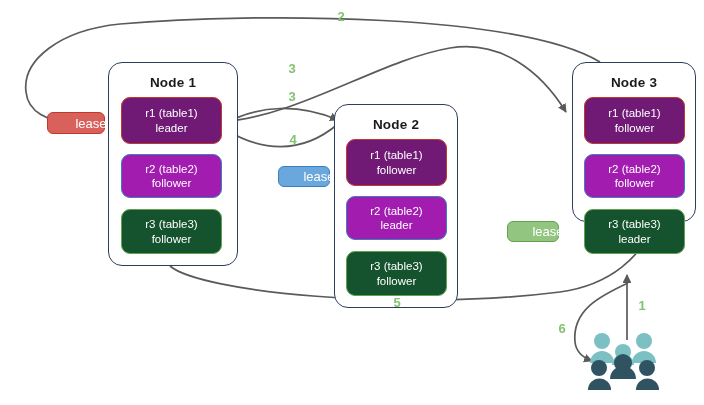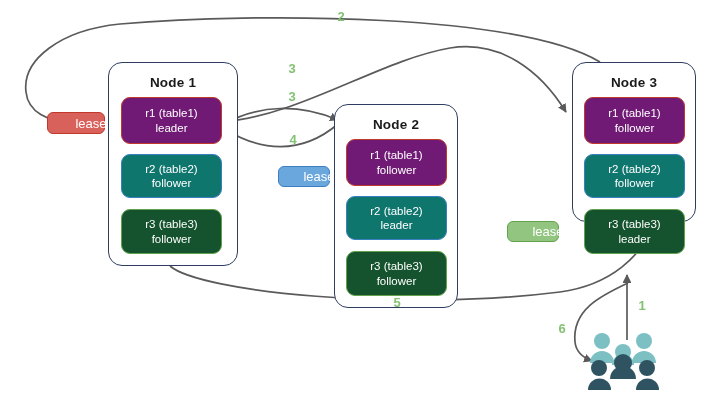--- a/index.html
+++ b/index.html
@@ -47,21 +47,21 @@
     flex-direction: column;
     align-items: center;
     justify-content: center;
     color: #ffffff;
     font-size: 11.5px;
     line-height: 14.5px;
     text-align: center;
   }
   .replica .r-line { display: block; }
   .rep-red   { background: #701a75; border: 1.4px solid #c0392b; }
-  .rep-blue  { background: #0f766e; border: 1.4px solid #3a7fc0; }
+  .rep-blue  { background: #a21caf; border: 1.4px solid #3a7fc0; }
   .rep-green { background: #14532d; border: 1.4px solid #62a24c; }
 
   .lease {
     position: absolute;
     box-sizing: border-box;
     border-radius: 6px;
     display: flex;
     align-items: center;
     justify-content: center;
     color: #ffffff;

